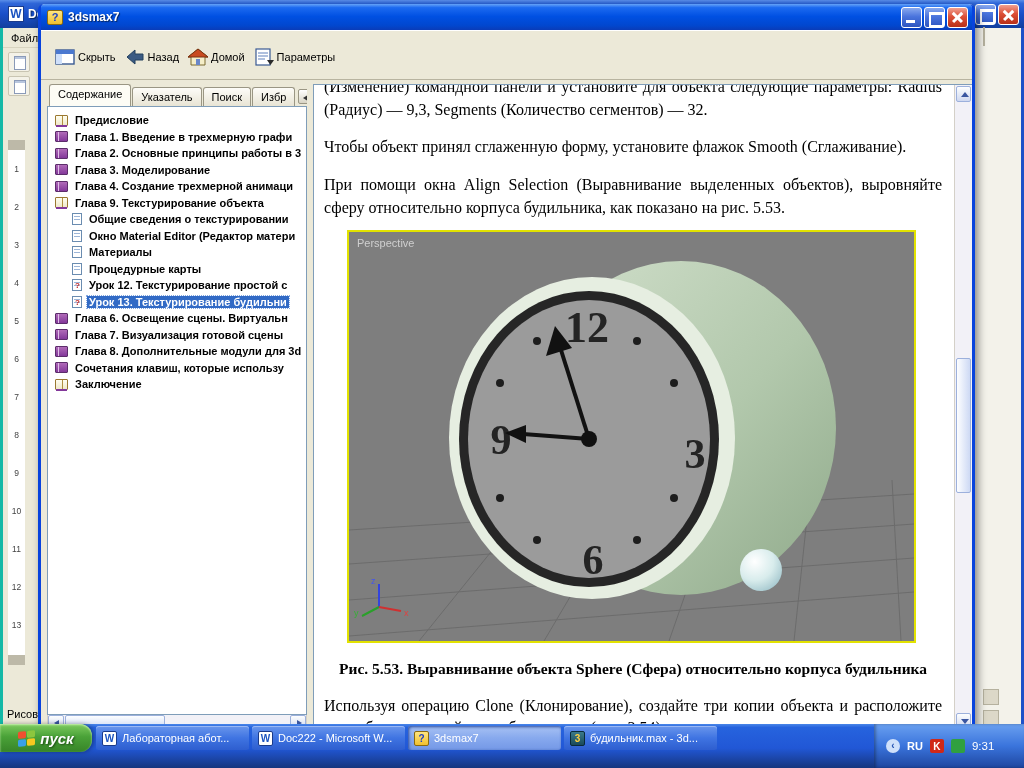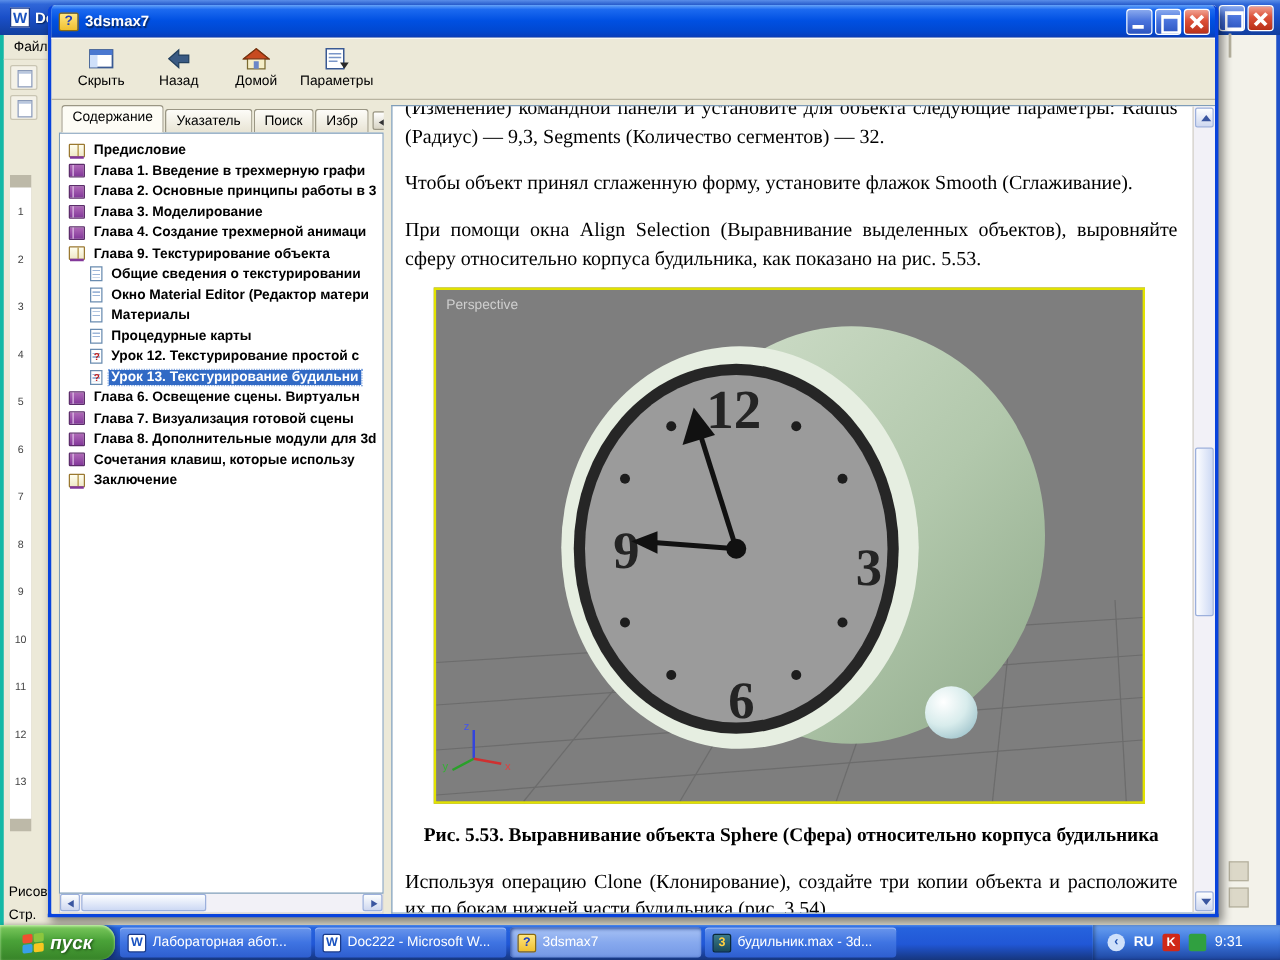--- a/index.html
+++ b/index.html
@@ -55,21 +55,21 @@
     background:linear-gradient(180deg,#66a3f8 0%,#1c6af0 14%,#0050e2 48%,#0147cf 82%,#0a3cb8 100%);
     display:flex; align-items:center; padding:0 4px; }
   .chm-ic { width:16px; height:15px; margin:0 5px 0 2px; background:linear-gradient(180deg,#ffe680,#f0c030);
     border:1px solid #8a6a10; border-radius:2px; color:#2040c0; font-size:11px; font-weight:bold;
     display:flex; align-items:center; justify-content:center; }
   .chm-title .t { color:#fff; font-weight:bold; font-size:12px; text-shadow:1px 1px 1px #08265e; flex:1; }
   .chm-title .word-btns { position:static; }
 
   .chm-toolbar { flex:0 0 50px; display:flex; align-items:flex-start; gap:6px; padding:4px 0 0 12px;
     border-bottom:1px solid #b8b4a0; box-shadow:0 1px 0 #fff inset; }
-  .tbar-btn { min-width:56px; height:43px; display:flex; flex-direction:column; align-items:center;
+  .tbar-btn { min-width:56px; height:43px; display:flex; flex-direction:row; align-items:center;
     justify-content:flex-start; gap:2px; border:1px solid transparent; border-radius:3px; padding-top:2px; }
   .tbar-btn svg { width:22px; height:20px; }
   .tbar-btn .lbl { font-size:11px; color:#000; }
 
   .chm-main { flex:1; display:flex; overflow:hidden; padding:4px 0 0 6px; }
 
   .left-pane { flex:0 0 260px; display:flex; flex-direction:column; overflow:hidden; }
   .tabs { flex:0 0 22px; display:flex; align-items:flex-end; gap:1px; padding-left:2px; }
   .tab { font-size:11px; padding:3px 8px 3px; background:linear-gradient(180deg,#fdfcf8,#e8e4d4);
     border:1px solid #9a9684; border-bottom:none; border-radius:3px 3px 0 0; height:19px; white-space:nowrap; }
@@ -120,21 +120,21 @@
   .figure { width:569px; height:413px; border:2px solid #e2e200; margin:10px 0 0 23px; background:#7e7e7e; }
   .caption { font-weight:bold; text-align:center; font-size:15.5px; margin-top:16px; }
 
   .vscroll { flex:0 0 17px; display:flex; flex-direction:column; background:#f2f1f7; border-left:1px solid #d4d0c8; }
   .vscroll .sc-btn { width:15px; margin:1px; }
   .v-track { flex:1; position:relative; }
   .v-thumb { position:absolute; left:1px; top:255px; width:15px; height:135px;
     background:linear-gradient(90deg,#fdfeff,#cdd9f4); border:1px solid #9cb0dc; border-radius:2px; }
 
   
-  .taskbar { position:absolute; left:0; right:0; bottom:0; height:28px; z-index:10; display:flex;
+  .taskbar { position:absolute; left:0; right:0; bottom:0; height:44px; z-index:10; display:flex;
     background:linear-gradient(180deg,#4a86e8 0%,#2663de 8%,#2157d6 55%,#16367e 100%); }
   .start-btn { flex:0 0 92px; height:28px; border-radius:0 12px 12px 0;
     background:linear-gradient(180deg,#7ecb5f 0%,#4aa238 45%,#378428 100%);
     box-shadow:inset 0 1px 2px #c8f0b0, 2px 0 4px rgba(0,0,0,.35);
     display:flex; align-items:center; justify-content:center; gap:5px; }
   .start-btn .flag { width:17px; height:15px; display:grid; grid-template-columns:1fr 1fr; grid-template-rows:1fr 1fr;
     gap:1.5px; transform:skewY(-6deg); }
   .start-btn .flag i { border-radius:1.5px; }
   .start-btn .flag i:nth-child(1){background:#f05030;} .start-btn .flag i:nth-child(2){background:#8cc63e;}
   .start-btn .flag i:nth-child(3){background:#38a0e8;} .start-btn .flag i:nth-child(4){background:#f8c820;}

